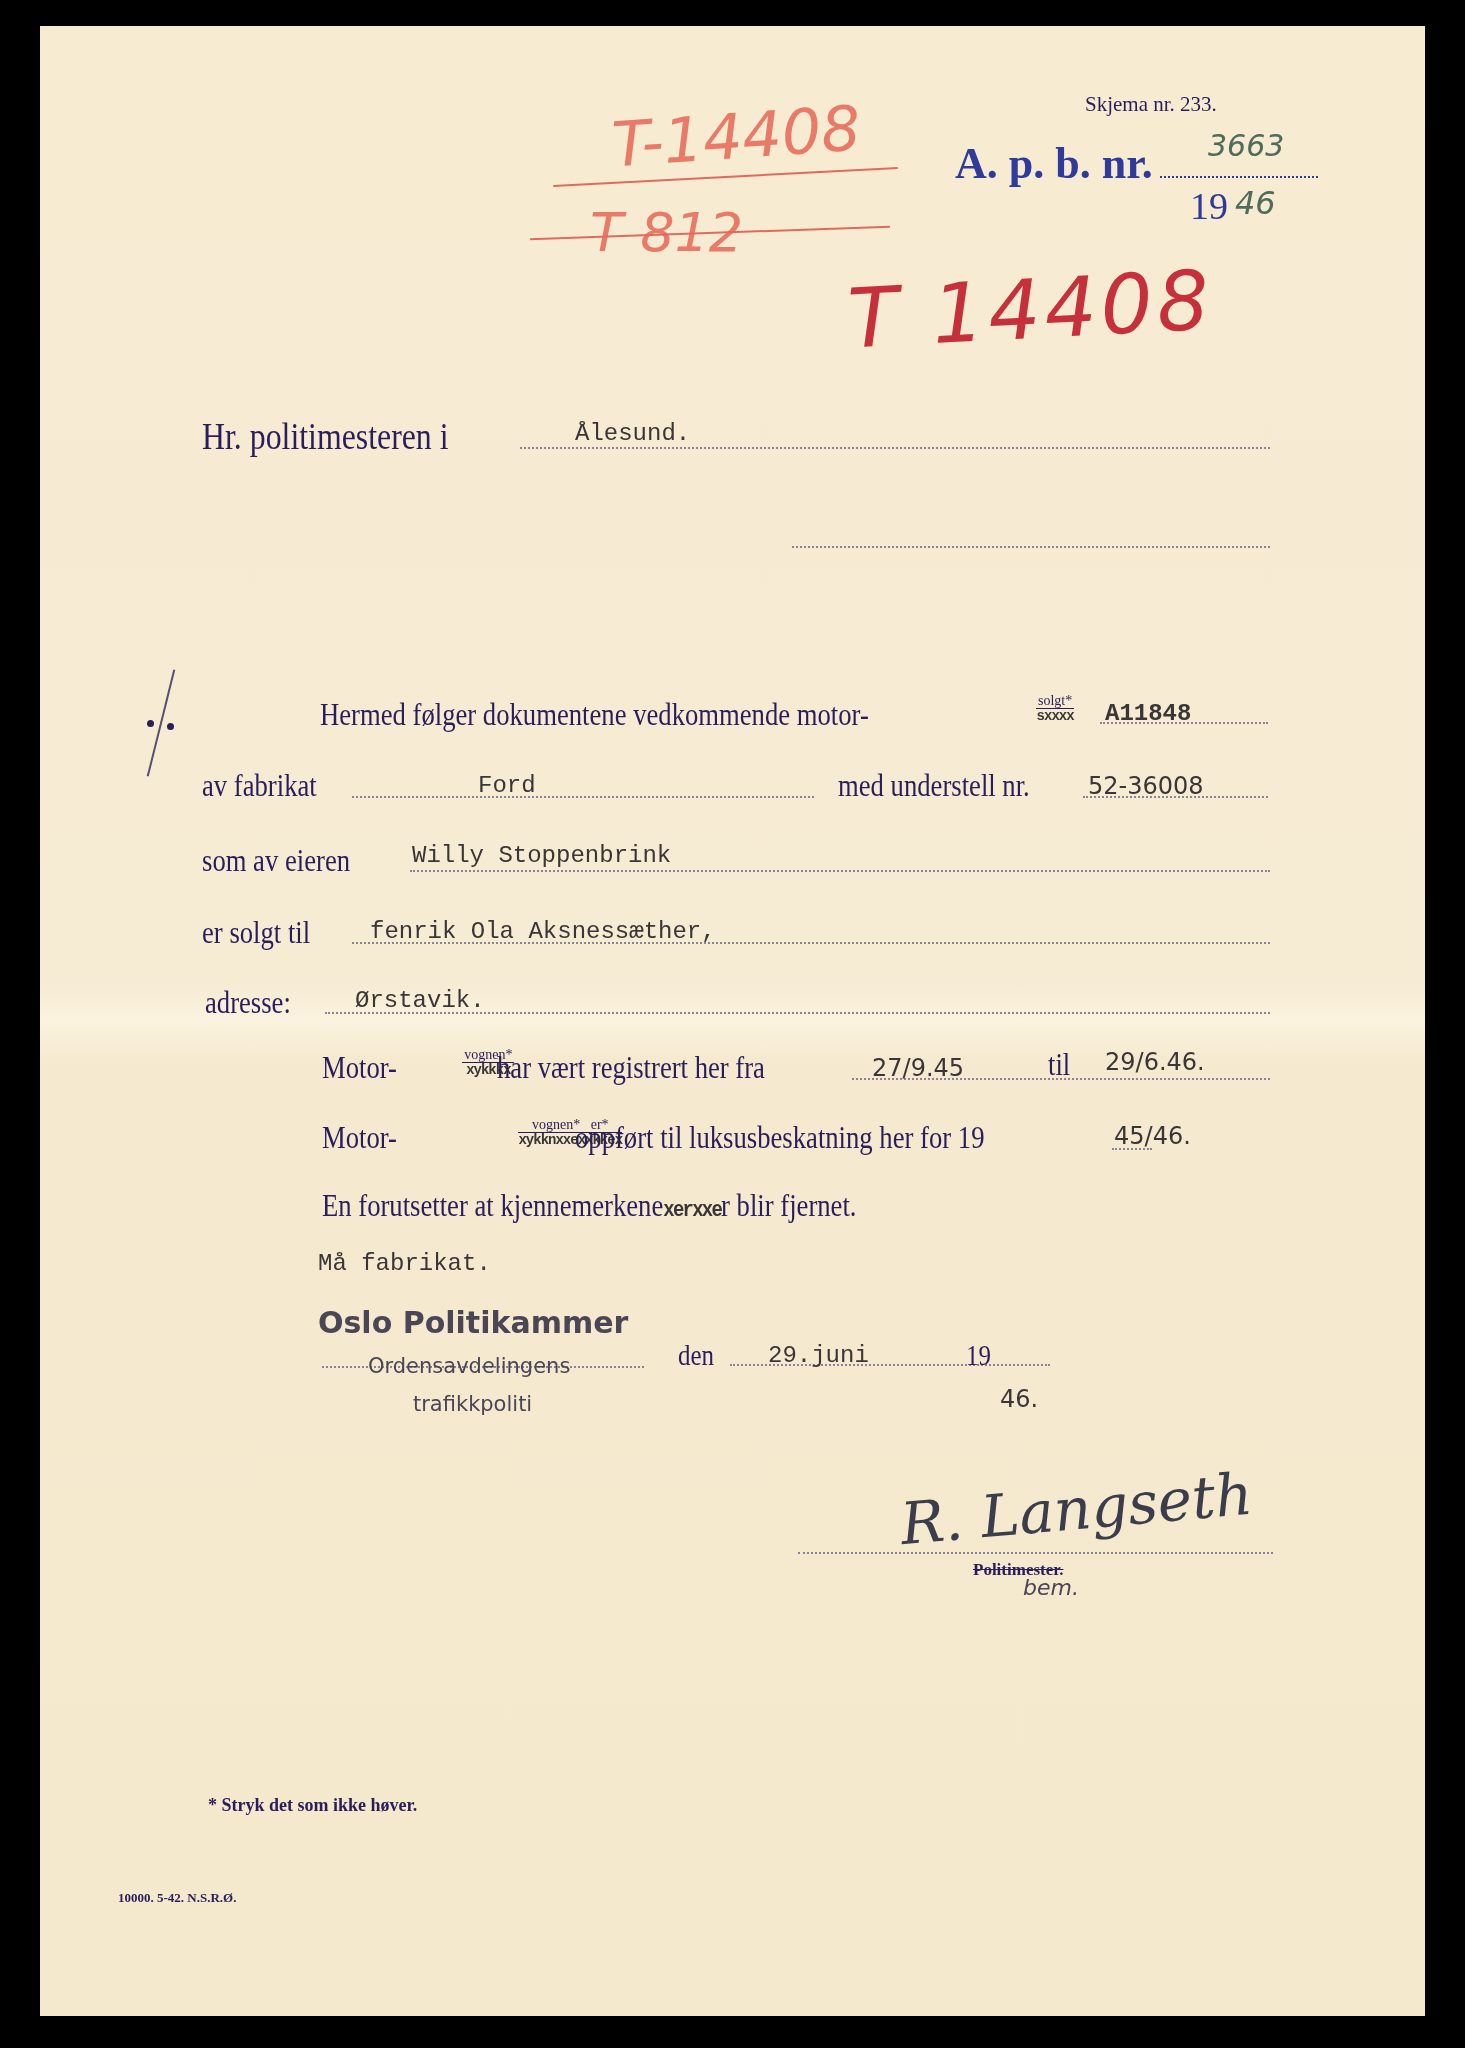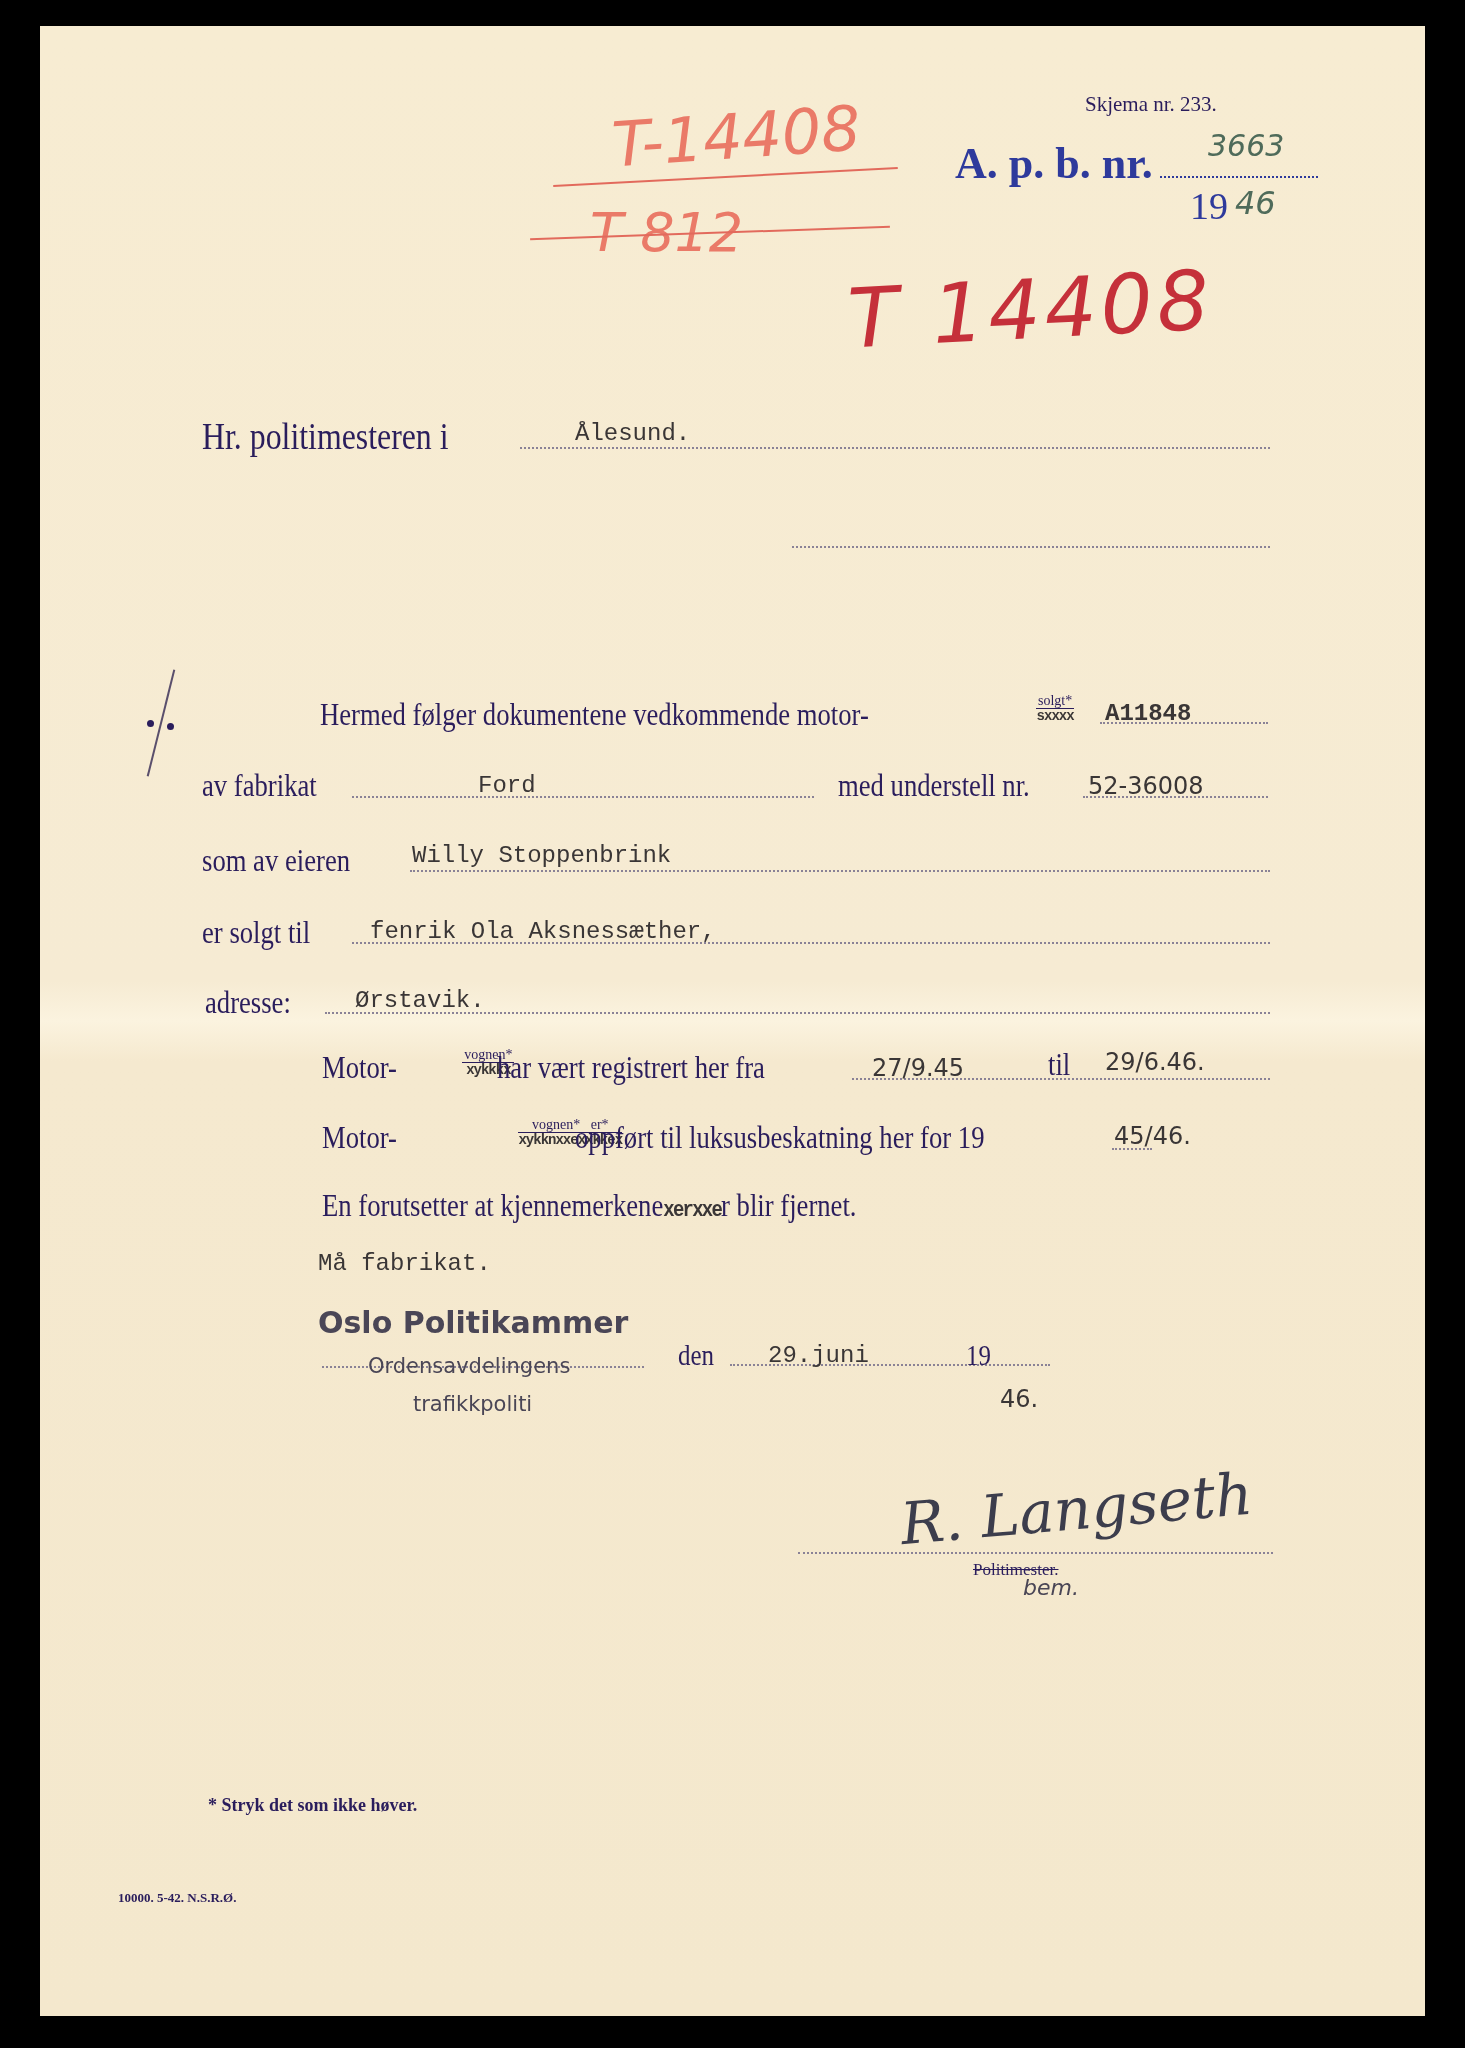--- a/index.html
+++ b/index.html
@@ -125,21 +125,21 @@
 
 <div class="abs print-cond" style="left:678px;top:1339px;font-size:29px;">den</div>
 <div class="dots" style="left:730px;top:1364px;width:320px;"></div>
 <div class="abs type" style="left:768px;top:1342px;font-size:24px;">29.juni</div>
 <div class="abs print-cond" style="left:966px;top:1339px;font-size:29px;">19</div>
 <div class="abs stamp" style="left:1000px;top:1341px;font-size:24px;color:#3a3636;margin-top:44px;">46.</div>
 
 
 <div class="abs" style="left:900px;top:1475px;font-family:'DejaVu Serif',serif;font-style:italic;font-size:58px;color:#3c3d4c;transform:rotate(-5deg);white-space:nowrap;">R. Langseth</div>
 <div class="dots" style="left:798px;top:1552px;width:475px;"></div>
-<div class="abs print" style="left:973px;top:1560px;font-size:17px;font-weight:normal;text-decoration:line-through;">Politimester.</div>
+<div class="abs print" style="left:973px;top:1560px;font-size:17px;font-weight:bold;text-decoration:line-through;">Politimester.</div>
 <div class="abs stamp" style="left:1023px;top:1575px;font-size:22px;font-style:italic;">bem.</div>
 
 
 <div class="abs print" style="left:208px;top:1795px;font-size:18px;font-weight:bold;">* Stryk det som ikke høver.</div>
 <div class="abs print" style="left:118px;top:1890px;font-size:13px;font-weight:bold;">10000. 5-42. N.S.R.Ø.</div>
 
 
 
 
 </body></html>

